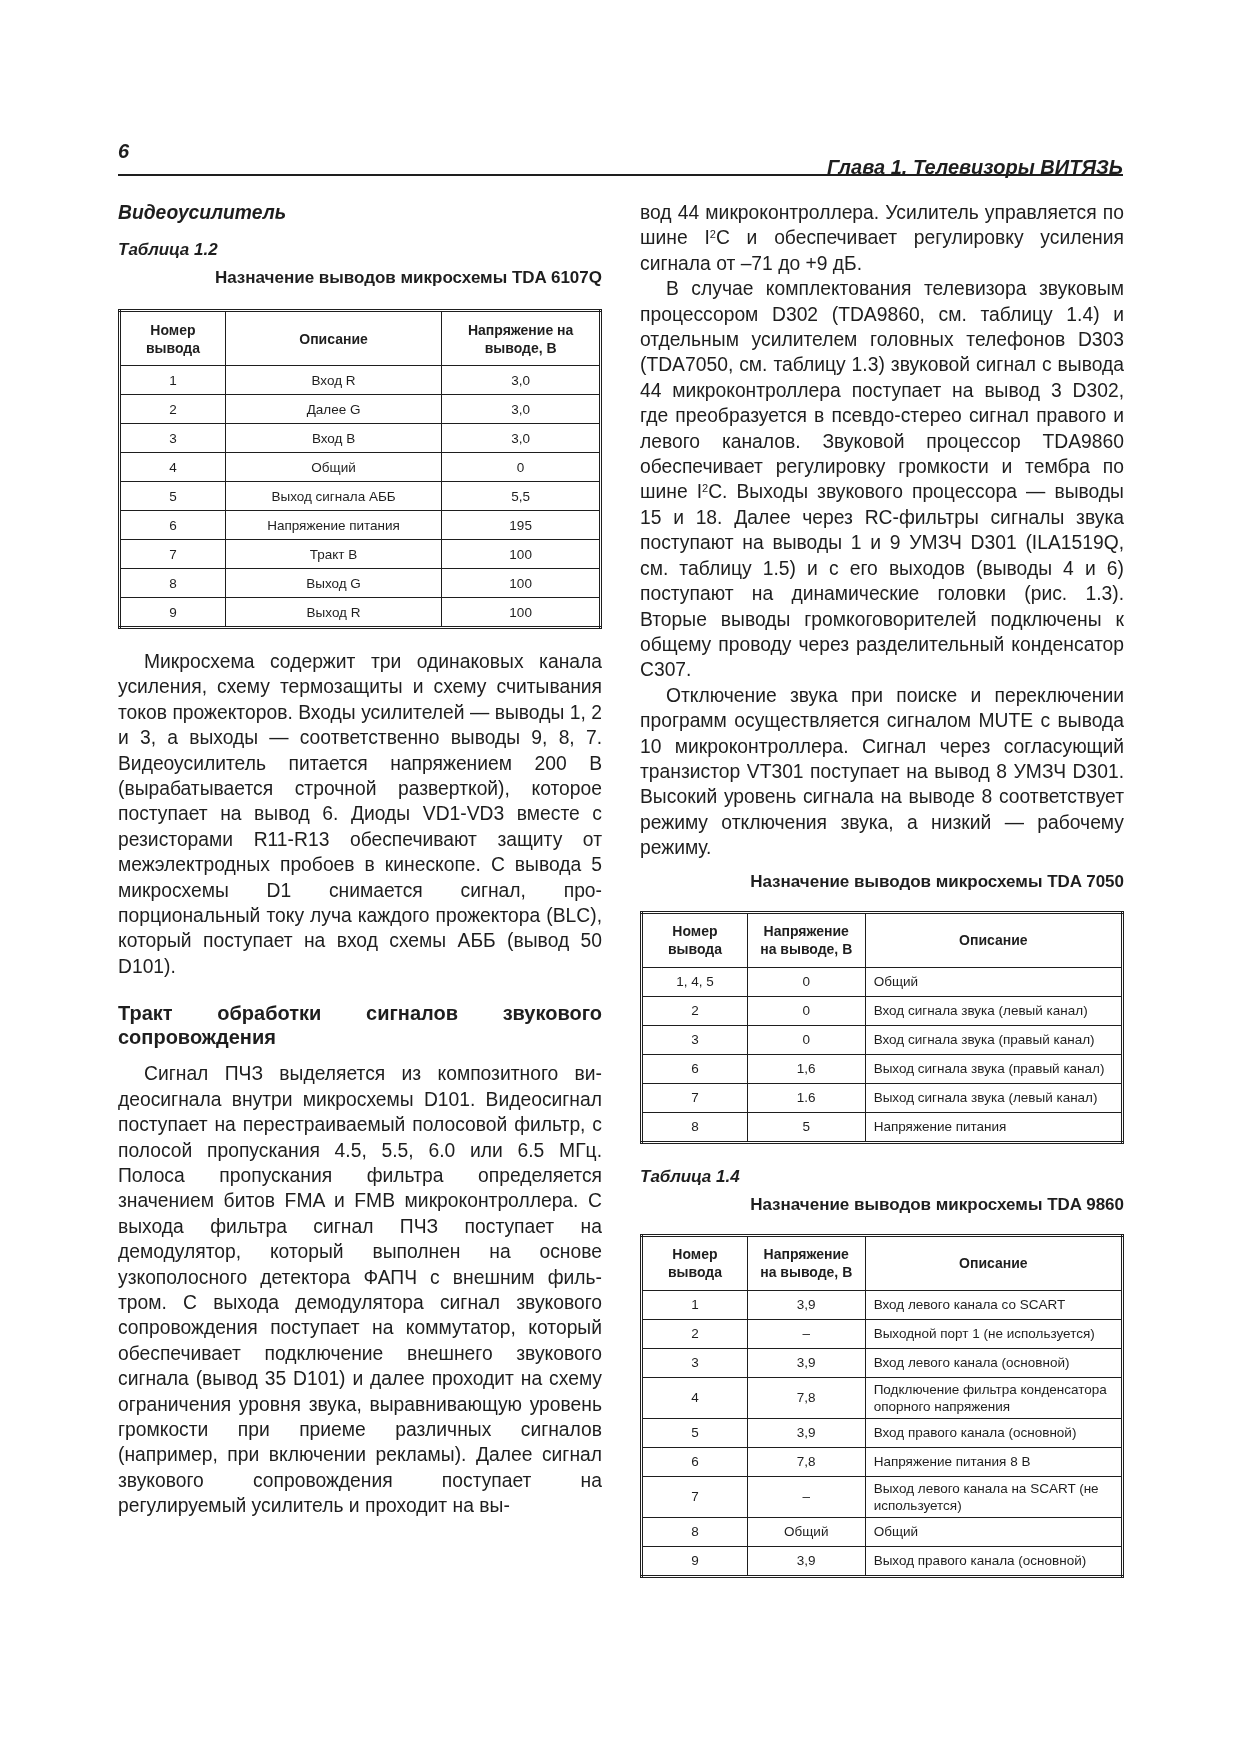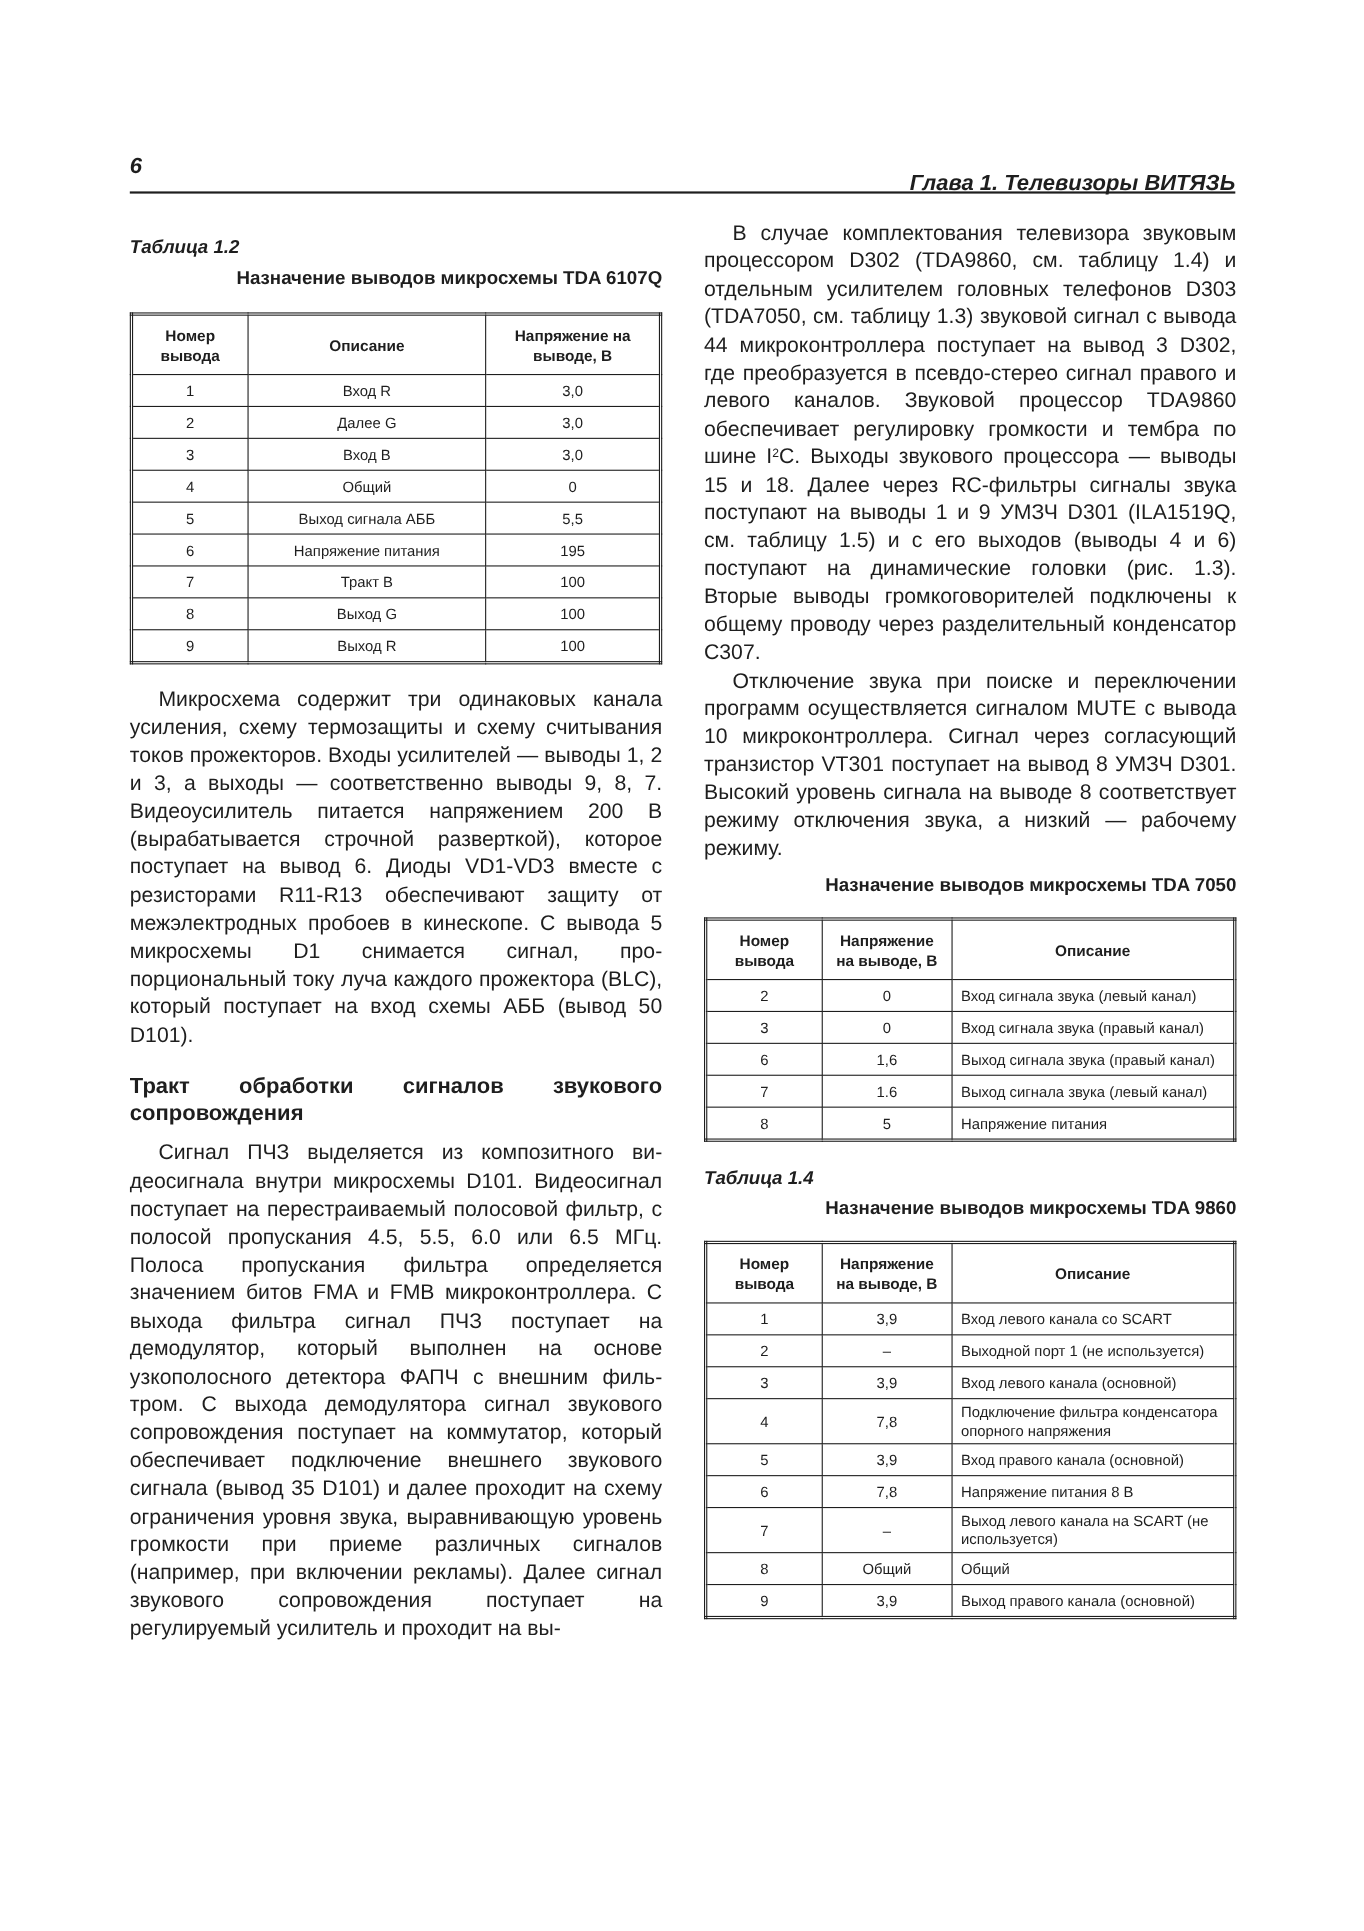--- a/index.html
+++ b/index.html
@@ -36,20 +36,21 @@
 </head>
 <body>
 
 <div class="header">
   <span class="page-num">6</span>
   <span class="chapter">Глава 1. Телевизоры ВИТЯЗЬ</span>
 </div>
 <div class="rule"></div>
 
 <div class="col col-left">
+  <h2 class="sec">Видеоусилитель</h2>
 
   <div style="height:14px"></div>
   <div class="tbl-label">Таблица 1.2</div>
   <div style="height:6px"></div>
   <div class="tbl-title">Назначение выводов микросхемы TDA 6107Q</div>
   <div style="height:20px"></div>
 
   <table class="dt">
     <colgroup>
         <col style="width:22%">
@@ -123,20 +124,21 @@
       <span>сигналов</span>
       <span>звукового</span>
     </span>
     <span>сопровождения</span>
   </h2>
   <div style="height:12px"></div>
   <p>Сигнал ПЧЗ выделяется из композитного ви­деосигнала внутри микросхемы D101. Видеосиг­нал поступает на перестраиваемый полосовой фильтр, с полосой пропускания 4.5, 5.5, 6.0 или 6.5 МГц. Полоса пропускания фильтра определя­ется значением битов FMA и FMB микроконтрол­лера. С выхода фильтра сигнал ПЧЗ поступает на демодулятор, который выполнен на основе узкополосного детектора ФАПЧ с внешним филь­тром. С выхода демодулятора сигнал звукового сопровождения поступает на коммутатор, кото­рый обеспечивает подключение внешнего звуко­вого сигнала (вывод 35 D101) и далее проходит на схему ограничения уровня звука, выравнива­ющую уровень громкости при приеме различных сигналов (например, при включении рекламы). Далее сигнал звукового сопровождения поступа­ет на регулируемый усилитель и проходит на вы-</p>
 </div>
 
 <div class="col col-right">
+  <p class="noindent"><span>вод 44 микроконтроллера. Усилитель управляет­ся по шине I</span><sup>2</sup><span>C и обеспечивает регулировку усиления сигнала от –71 до +9 дБ.</span></p>
   <p><span>В случае комплектования телевизора звуко­вым процессором D302 (TDA9860, см. таблицу 1.4) и отдельным усилителем головных телефо­нов D303 (TDA7050, см. таблицу 1.3) звуковой сигнал с вывода 44 микроконтроллера поступает на вывод 3 D302, где преобразуется в псев­до-стерео сигнал правого и левого каналов. Зву­ковой процессор TDA9860 обеспечивает регули­ровку громкости и тембра по шине I</span><sup>2</sup><span>C. Выходы звукового процессора — выводы 15 и 18. Далее через RC-фильтры сигналы звука поступают на выводы 1 и 9 УМЗЧ D301 (ILA1519Q, см. таблицу 1.5) и с его выходов (выводы 4 и 6) поступают на динамические головки (рис. 1.3). Вторые выводы громкоговорителей подключены к общему прово­ду через разделительный конденсатор С307.</span></p>
   <p>Отключение звука при поиске и переключении программ осуществляется сигналом MUTE с вы­вода 10 микроконтроллера. Сигнал через согла­сующий транзистор VT301 поступает на вывод 8 УМЗЧ D301. Высокий уровень сигнала на выводе 8 соответствует режиму отключения звука, а низ­кий — рабочему режиму.</p>
 
   <div style="height:4px"></div>
   <div style="height:6px"></div>
   <div class="tbl-title">Назначение выводов микросхемы TDA 7050</div>
   <div style="height:18px"></div>
 
   <table class="dt">
     <colgroup>
@@ -146,20 +148,25 @@
       </colgroup>
     <thead>
       <tr>
         <th style="padding:0 16px">Номер вывода</th>
         <th>Напряжение на выводе, В</th>
         <th>Описание</th>
       </tr>
     </thead>
     <tbody>
       <tr>
+          <td>1, 4, 5</td>
+          <td>0</td>
+          <td class="left">Общий</td>
+        </tr>
+      <tr>
           <td>2</td>
           <td>0</td>
           <td class="left">Вход сигнала звука (левый канал)</td>
         </tr>
       <tr>
           <td>3</td>
           <td>0</td>
           <td class="left">Вход сигнала звука (правый канал)</td>
         </tr>
       <tr>

